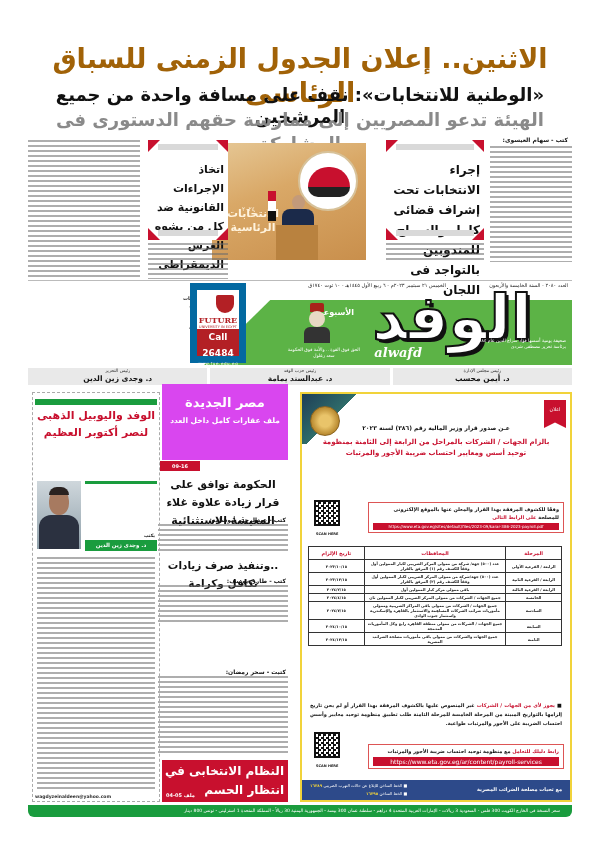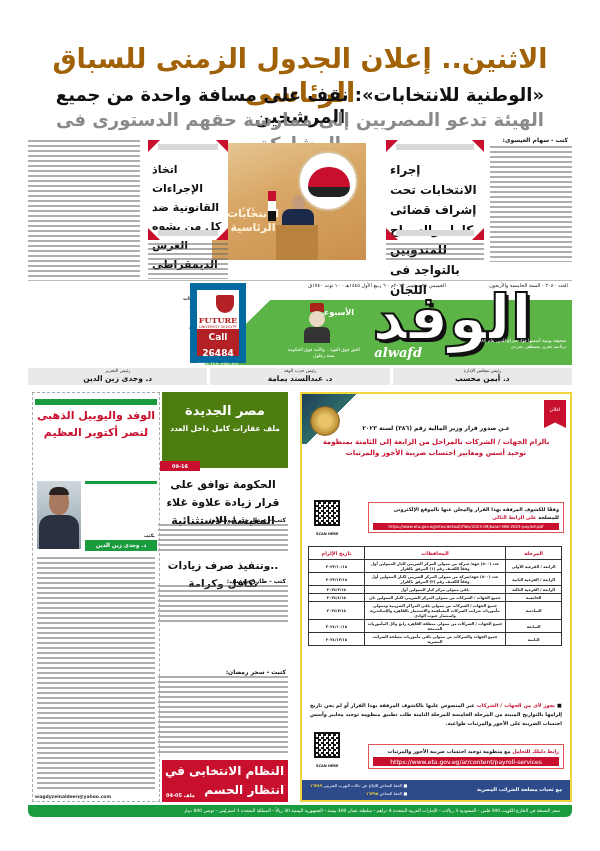--- a/index.html
+++ b/index.html
@@ -15,21 +15,21 @@
 
   
   .txt { position: absolute; font-size: 5px; line-height: 7px; color: #333; text-align: justify; overflow: hidden; }
   .txt .lines { width: 100%; height: 100%; background: repeating-linear-gradient(to bottom, #6b6b6b 0, #6b6b6b 2px, transparent 2px, transparent 5px); opacity: .55; }
   .byline { font-size: 6px; font-weight: bold; color: #111; white-space: nowrap; }
 
   
   .quote-box { position: absolute; background: #fff; }
   .quote-box .bar { position: absolute; left: 10px; right: 10px; height: 6px; background: #d9d9d9; }
   .quote-box .c { position: absolute; width: 0; height: 0; }
-  .quote-box .q { position: absolute; left: 4px; right: 4px; top: 20px; text-align: left; font-weight: bold; font-size: 13px; line-height: 24px; color: #111; }
+  .quote-box .q { position: absolute; left: 4px; right: 4px; top: 20px; text-align: right; font-weight: bold; font-size: 13px; line-height: 24px; color: #111; }
 
   
   .photo { position: absolute; left: 184px; top: 143px; width: 154px; height: 117px; background: linear-gradient(160deg, #e6c896 0%, #d9a867 40%, #c98f4c 100%); overflow: hidden; }
   .photo .ptitle { position: absolute; left: 6px; top: 16px; width: 70px; color: #fff3dd; font-weight: bold; font-size: 11px; line-height: 14px; text-align: center; margin-top: 48px; }
   .photo .logo { position: absolute; right: 8px; top: 8px; width: 60px; height: 60px; border-radius: 50%; background: #fff; border: 2px solid #d7c29a; }
   .photo .logo .red { position: absolute; left: 8px; top: 14px; width: 42px; height: 20px; background: #c8102e; border-radius: 20px 20px 0 0; }
   .photo .logo .blk { position: absolute; left: 8px; top: 34px; width: 42px; height: 10px; background: #222; border-radius: 0 0 20px 20px; }
   .photo .person { position: absolute; left: 70px; top: 52px; width: 32px; height: 65px; }
   .photo .head { position: absolute; left: 10px; top: 0; width: 13px; height: 15px; border-radius: 50%; background: #c39a7a; }
   .photo .suit { position: absolute; left: 0; top: 14px; width: 32px; height: 40px; background: #1b2a4a; border-radius: 8px 8px 0 0; }
@@ -87,21 +87,21 @@
   .tax th { font-size: 5px; color: #c8102e; font-weight: bold; border: 1px solid #333; height: 13px; background: #fff; }
   .tax td { border: 1px solid #333; font-size: 3.8px; line-height: 5px; text-align: center; padding: 1px 2px; font-weight: bold; color: #222; }
   .tax .note { position: absolute; right: 8px; left: 8px; top: 307px; font-size: 5px; line-height: 9px; font-weight: bold; color: #111; text-align: justify; }
   .tax .note .red { color: #c8102e; }
   .tax .footer { position: absolute; left: 0; right: 0; bottom: 0; height: 20px; background: #2d4a8a; color: #fff; }
   .tax .footer .greet { position: absolute; right: 8px; top: 6px; font-size: 5px; font-weight: bold; }
   .tax .footer .hot { position: absolute; left: 8px; top: 2px; font-size: 4px; line-height: 8px; }
   .tax .footer .hot .y { color: #f1d33a; font-weight: bold; }
 
   
-  .mag-head { position: absolute; right: 284px; top: 392px; width: 126px; height: 76px; background: #4d7c0f; color: #fff; text-align: center; }
+  .mag-head { position: absolute; right: 284px; top: 384px; width: 126px; height: 76px; background: #d946ef; color: #fff; text-align: center; }
   .mag-head .t1 { font-size: 13px; font-weight: bold; line-height: 26px; padding-top: 6px; display: block; }
   .mag-head .t2 { font-size: 7.5px; font-weight: bold; display: block; }
   .date-tag { position: absolute; right: 372px; top: 461px; width: 40px; height: 10px; background: #c8102e; color: #fff; font-size: 5px; font-weight: bold; text-align: center; line-height: 10px; direction: ltr; }
   .h-left { position: absolute; right: 284px; width: 130px; text-align: center; font-weight: bold; color: #111; }
 
   .opinion { position: absolute; left: 4px; top: 392px; width: 128px; height: 410px; border: 1px dashed #aaa; }
   .opinion .gbar { position: absolute; left: 2px; right: 2px; top: 6px; height: 6px; background: #1a9c3e; }
   .opinion .otitle { position: absolute; left: 2px; right: 2px; top: 14px; text-align: center; color: #c8102e; font-weight: bold; font-size: 11px; line-height: 17px; }
   .opinion .gbar2 { position: absolute; left: 2px; width: 72px; top: 88px; height: 3px; background: #1a9c3e; left: 52px; }
   .opinion .photo2 { position: absolute; left: 4px; top: 88px; width: 44px; height: 68px; background: linear-gradient(#cfd7dc, #8fa0aa); overflow: hidden; }

